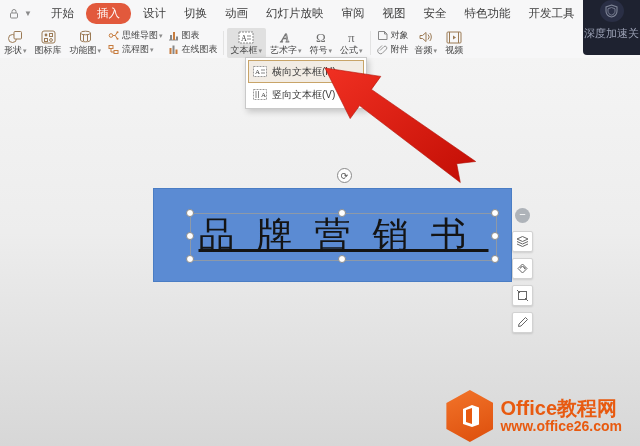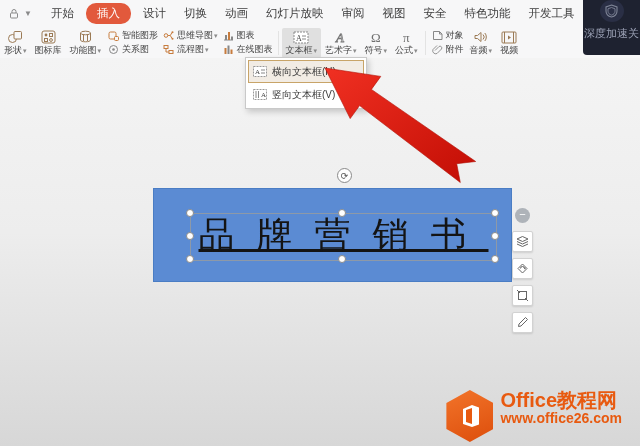--- a/index.html
+++ b/index.html
@@ -64,21 +64,21 @@
   .side-tools{position:absolute;left:512px;top:150px;display:flex;flex-direction:column;align-items:center;}
   .st-min{width:15px;height:15px;border-radius:50%;background:#aeb3b9;color:#fff;font-size:11px;line-height:13px;
           text-align:center;margin-bottom:8px;}
   .st-btn{width:19px;height:19px;background:#fff;border:1px solid #d2d2d2;border-radius:2px;margin-bottom:6px;
           display:flex;align-items:center;justify-content:center;box-shadow:0 1px 2px rgba(0,0,0,.12);}
 
   
   .arrow-svg{position:absolute;left:0;top:0;width:640px;height:446px;z-index:50;pointer-events:none;}
 
   
-  .watermark{position:absolute;right:18px;bottom:4px;display:flex;}
+  .watermark{position:absolute;right:18px;bottom:4px;display:flex;align-items:center;}
   .hex{width:47px;height:52px;background:linear-gradient(160deg,#f2742a,#dd4e0c);
        clip-path:polygon(50% 0,100% 25%,100% 75%,50% 100%,0 75%,0 25%);
        display:flex;align-items:center;justify-content:center;margin-right:7px;}
   .wm-text{display:flex;flex-direction:column;line-height:1.05;}
   .wm-title{font-size:20px;font-weight:bold;color:#e85a10;}
   .wm-url{font-size:14px;font-weight:bold;color:#e85a10;}
 </style>
 </head>
 <body>
 
@@ -138,40 +138,20 @@
             <line x1="9.5" y1="4.8" x2="9.5" y2="11" stroke="#9b7a55"></line>
           </svg>
       </span>
         <span class="rlb caret">功能图</span>
     </div>
 
     <div class="rcol">
       <div class="rsmall">
         <span class="ric">
           <svg width="11" height="11" viewBox="0 0 11 11">
-              <rect x="1" y="2" width="7" height="7" rx="1.5" fill="none" stroke="#c77c3e"></rect>
-              <rect x="6.5" y="6.5" width="4" height="4" rx="1" fill="#f7f7f8" stroke="#c77c3e"></rect>
-            </svg>
-        </span>
-          <span>智能图形</span>
-      </div>
-      <div class="rsmall">
-        <span class="ric">
-          <svg width="11" height="11" viewBox="0 0 11 11">
-              <circle cx="5.5" cy="5.5" r="4" fill="none" stroke="#888"></circle>
-              <circle cx="5.5" cy="5.5" r="1.3" fill="#888"></circle>
-            </svg>
-        </span>
-          <span>关系图</span>
-      </div>
-    </div>
-    <div class="rcol">
-      <div class="rsmall">
-        <span class="ric">
-          <svg width="11" height="11" viewBox="0 0 11 11">
               <circle cx="3" cy="5.5" r="1.8" fill="none" stroke="#c77c3e"></circle>
               <path d="M4.8 5.5h2.5M7.3 5.5 9 2.5M7.3 5.5 9 8.5" fill="none" stroke="#c77c3e"></path>
               <circle cx="9.5" cy="2.3" r="1" fill="#c77c3e"></circle>
               <circle cx="9.5" cy="8.7" r="1" fill="#c77c3e"></circle>
             </svg>
         </span>
           <span class="caret">思维导图</span>
       </div>
       <div class="rsmall">
         <span class="ric">

